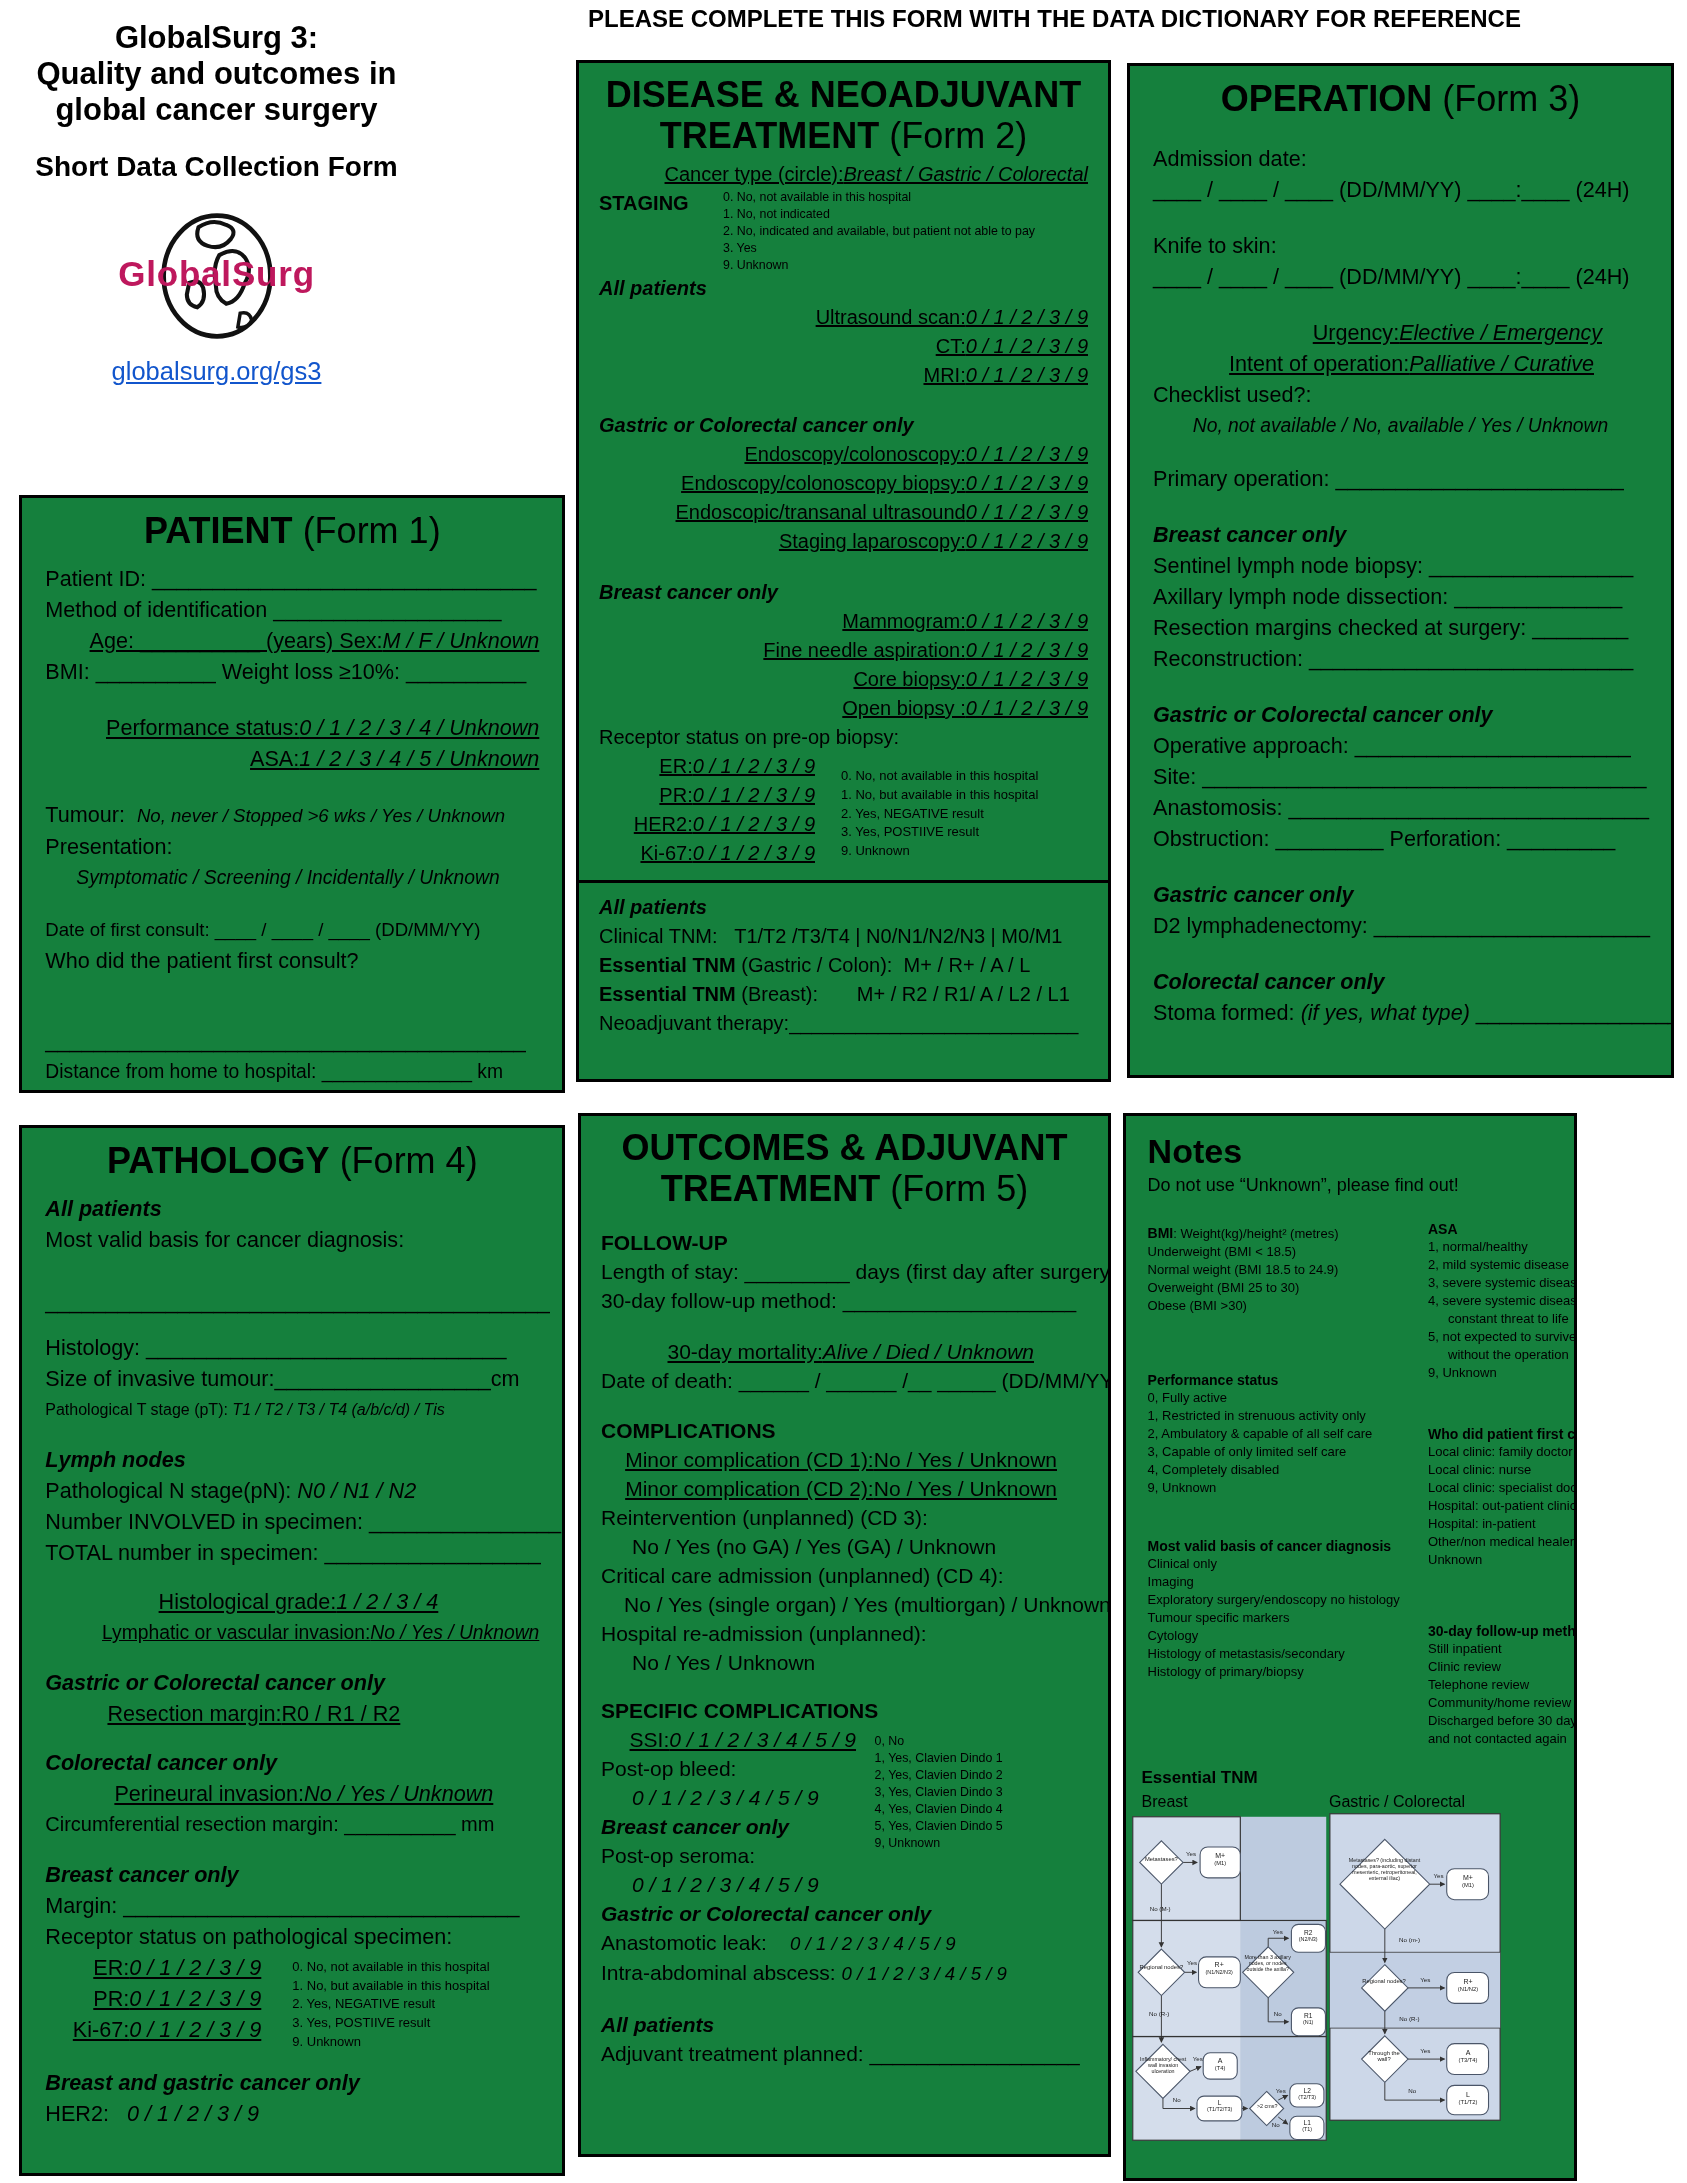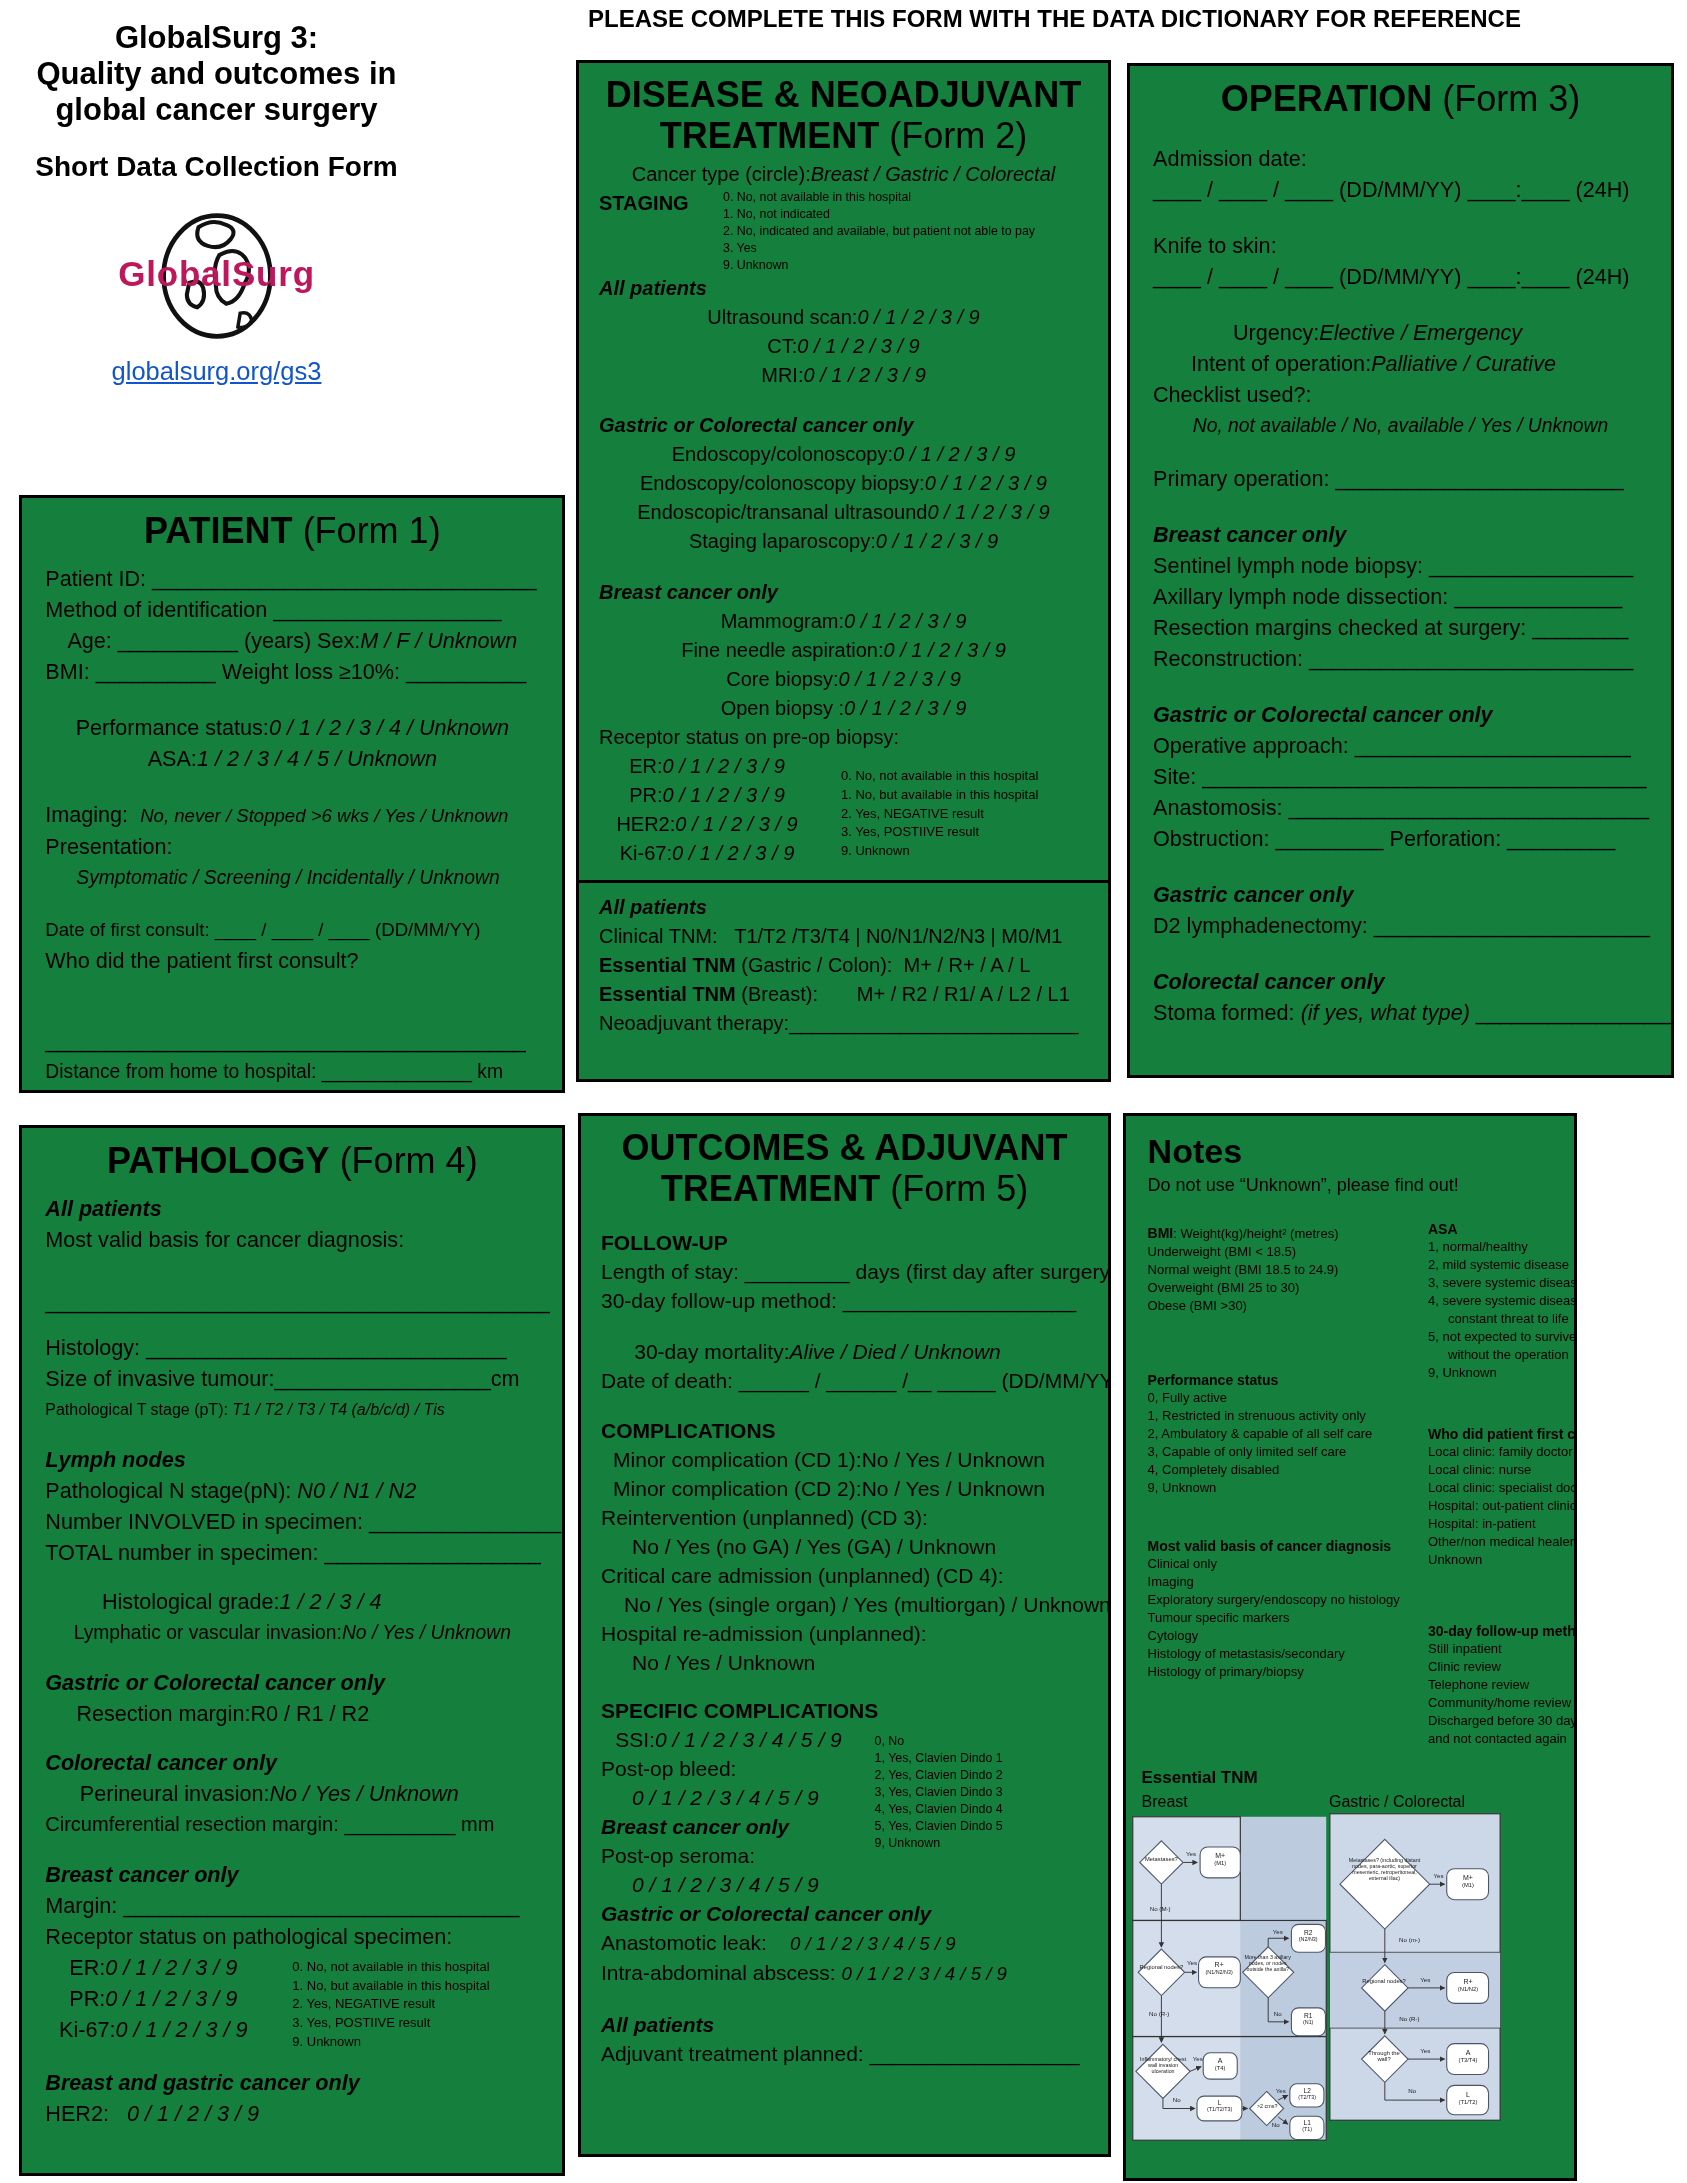--- a/index.html
+++ b/index.html
@@ -5,21 +5,21 @@
   html,body{margin:0;padding:0;}
   body{width:1688px;height:2183px;position:relative;background:#fff;color:#000;
        font-family:"Liberation Sans",sans-serif;}
   .box{position:absolute;border:3.1px solid #000;box-sizing:border-box;background:#15803d;overflow:hidden;}
   .h2{text-align:center;font-size:36px;font-weight:bold;margin:12.4px 0 10.8px;line-height:1.15;}
   .h2 .reg{font-weight:normal;}
   .h2.tight{margin:10.8px 0 3.1px;}
   .ln{font-size:21.6px;line-height:31px;white-space:nowrap;}
   .f2 .ln{font-size:20px;line-height:29px;}
   .f5 .ln{font-size:21px;line-height:29px;}
-  .row{display:flex;justify-content:center;align-items:baseline;}
+  .row{display:flex;justify-content:flex-end;align-items:baseline;text-decoration:underline;}
   .b{font-weight:bold;}
   .it{font-style:italic;}
   .bi{font-weight:bold;font-style:italic;}
   .ctr{text-align:center;}
   .fs26{font-size:20px;} .fs25{font-size:19.3px;} .fs24{font-size:18.6px;}
   .fs23{font-size:18px;} .fs22{font-size:17px;} .fs21{font-size:16px;} .gap16{height:12.4px;} .gap20{height:15.5px;} .gap24{height:18.6px;}
   .gap28{height:21.6px;} .gap32{height:25px;} .gap40{height:31px;} .gap64{height:49px;}
   .legend{font-size:12.4px;line-height:17px;white-space:nowrap;}
   .leg17{font-size:13px;line-height:18.6px;white-space:nowrap;}
   .twocol{display:flex;}
@@ -85,21 +85,21 @@
   <div class="ln row">
     <span>Performance status:</span>
       <span class="it">0 / 1 / 2 / 3 / 4 / Unknown</span>
   </div>
   <div class="ln row">
     <span>ASA:</span>
       <span class="it">1 / 2 / 3 / 4 / 5 / Unknown</span>
   </div>
   <div class="gap32"></div>
   <div class="ln">
-    <span>Imaging:</span>&nbsp;&nbsp;<span class="it fs24">No, never / Stopped &gt;6 wks / Yes / Unknown</span>
+    <span>Tumour:</span>&nbsp;&nbsp;<span class="it fs24">No, never / Stopped &gt;6 wks / Yes / Unknown</span>
   </div>
   <div class="ln">Presentation:</div>
   <div class="ln it fs25 ind40">Symptomatic / Screening / Incidentally / Unknown</div>
   <div class="gap28"></div>
   <div class="ln fs24">Date of first consult: ____ / ____ / ____ (DD/MM/YY)</div>
   <div class="ln">Who did the patient first consult?</div>
   <div class="gap64"></div>
   <div class="ln">________________________________________</div>
   <div class="ln fs25">Distance from home to hospital: ______________ km</div>
 </div>

